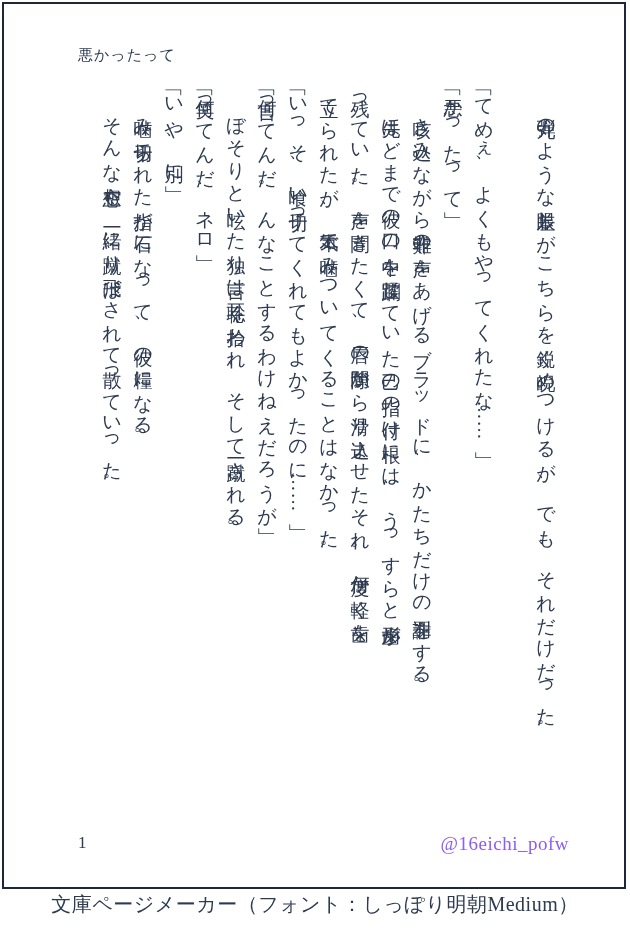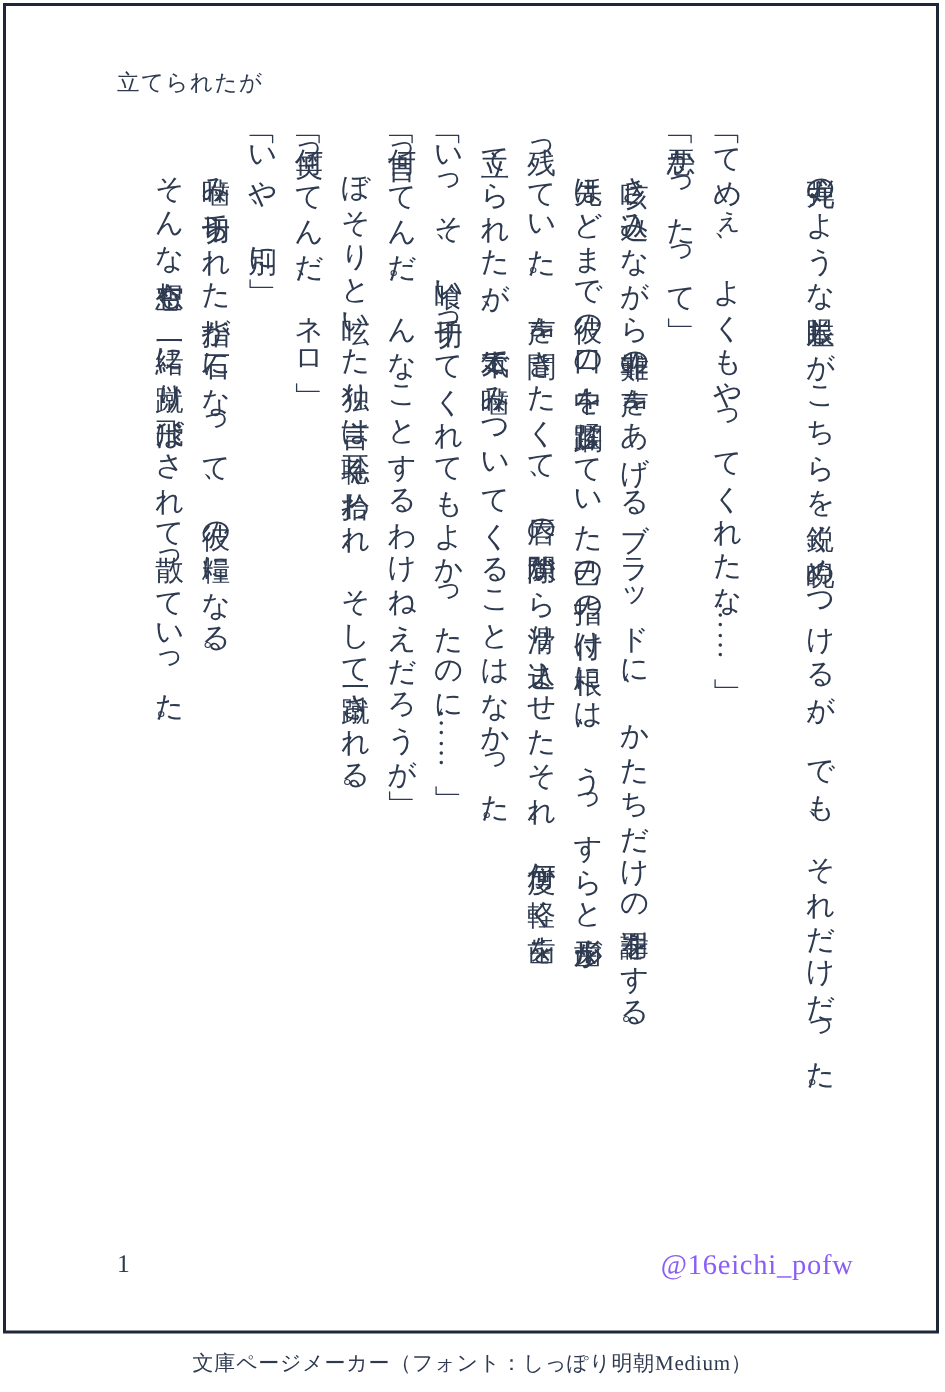--- a/index.html
+++ b/index.html
@@ -55,33 +55,33 @@
     right:55px; bottom:32px;
     font-size:19px;
     letter-spacing:0.5px;
     color:#8b5cf6;
   }
 
   .caption {
     position:absolute;
     left:0; right:0; bottom:10px;
     text-align:center;
-    font-size:14px;
+    font-size:20px;
     letter-spacing:0.5px;
     color:#2d3a50;
   }
 </style>
 </head>
 <body>
 
 <div class="stage">
 
   <div class="page">
 
-    <div class="page-header">立てられたが</div>
+    <div class="page-header">悪かったって</div>
 
     <div class="vertical-body">
       <div class="vline indent">弾丸のような眼差しがこちらを鋭く睨めつけるが、でも、それだけだった。</div>
       <div class="vline">　</div>
       <div class="vline">「てめぇ、よくもやってくれたな……」</div>
       <div class="vline">「悪かったって」</div>
       <div class="vline indent">咳き込みながら非難の声をあげるブラッドに、かたちだけの謝罪をする。</div>
       <div class="vline indent">先ほどまで彼の口の中を蹂躙していた己の指の付け根には、うっすらと歯形が</div>
       <div class="vline">残っていた。声を聞きたくて、唇の隙間から滑り込ませたそれ。何度か軽く歯を</div>
       <div class="vline">立てられたが、本気で噛みついてくることはなかった。</div>

